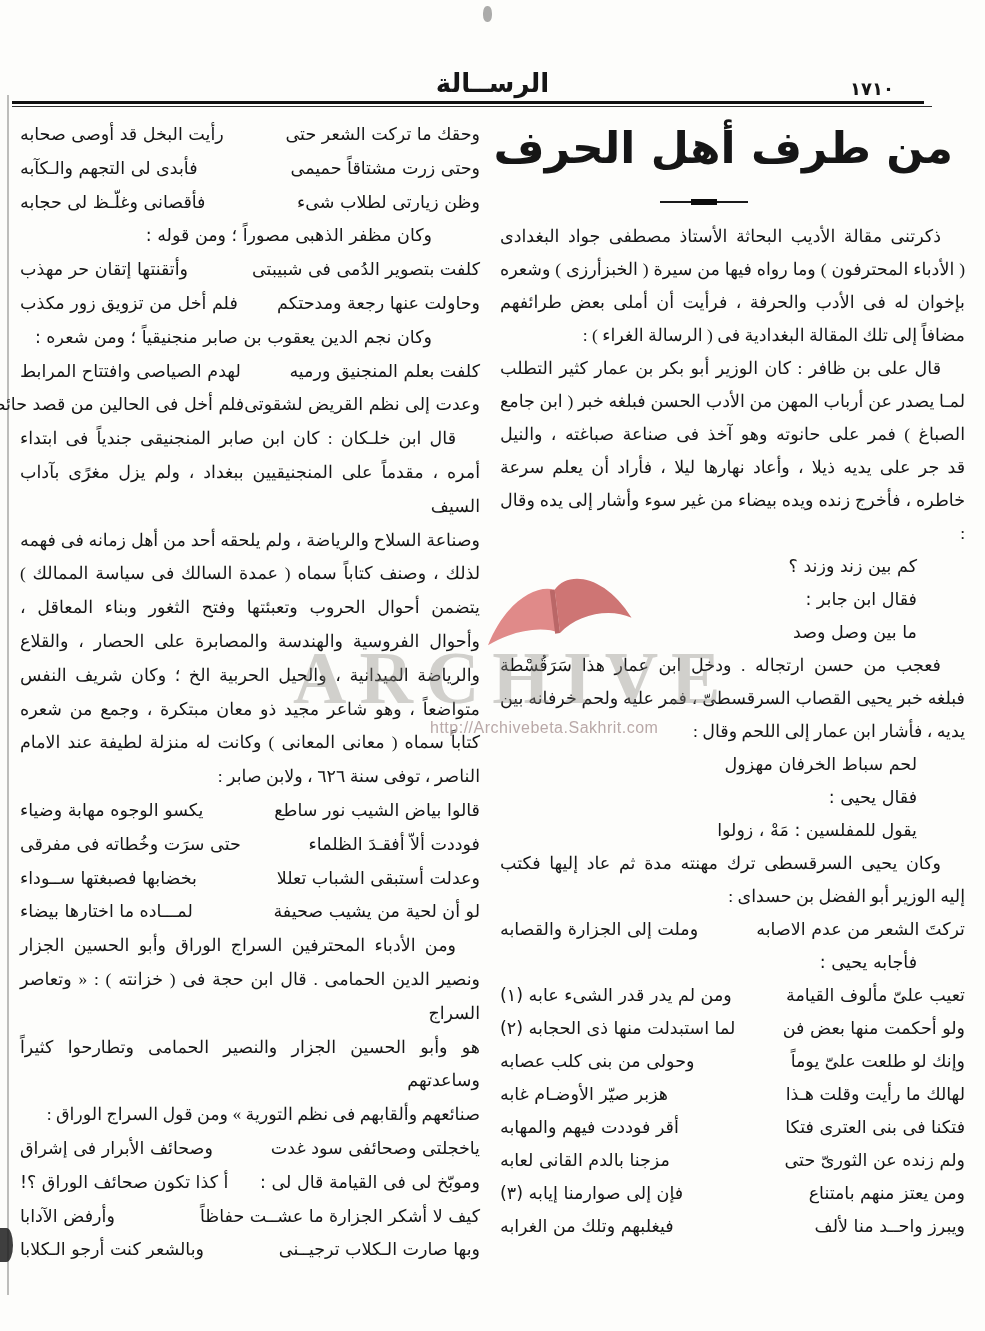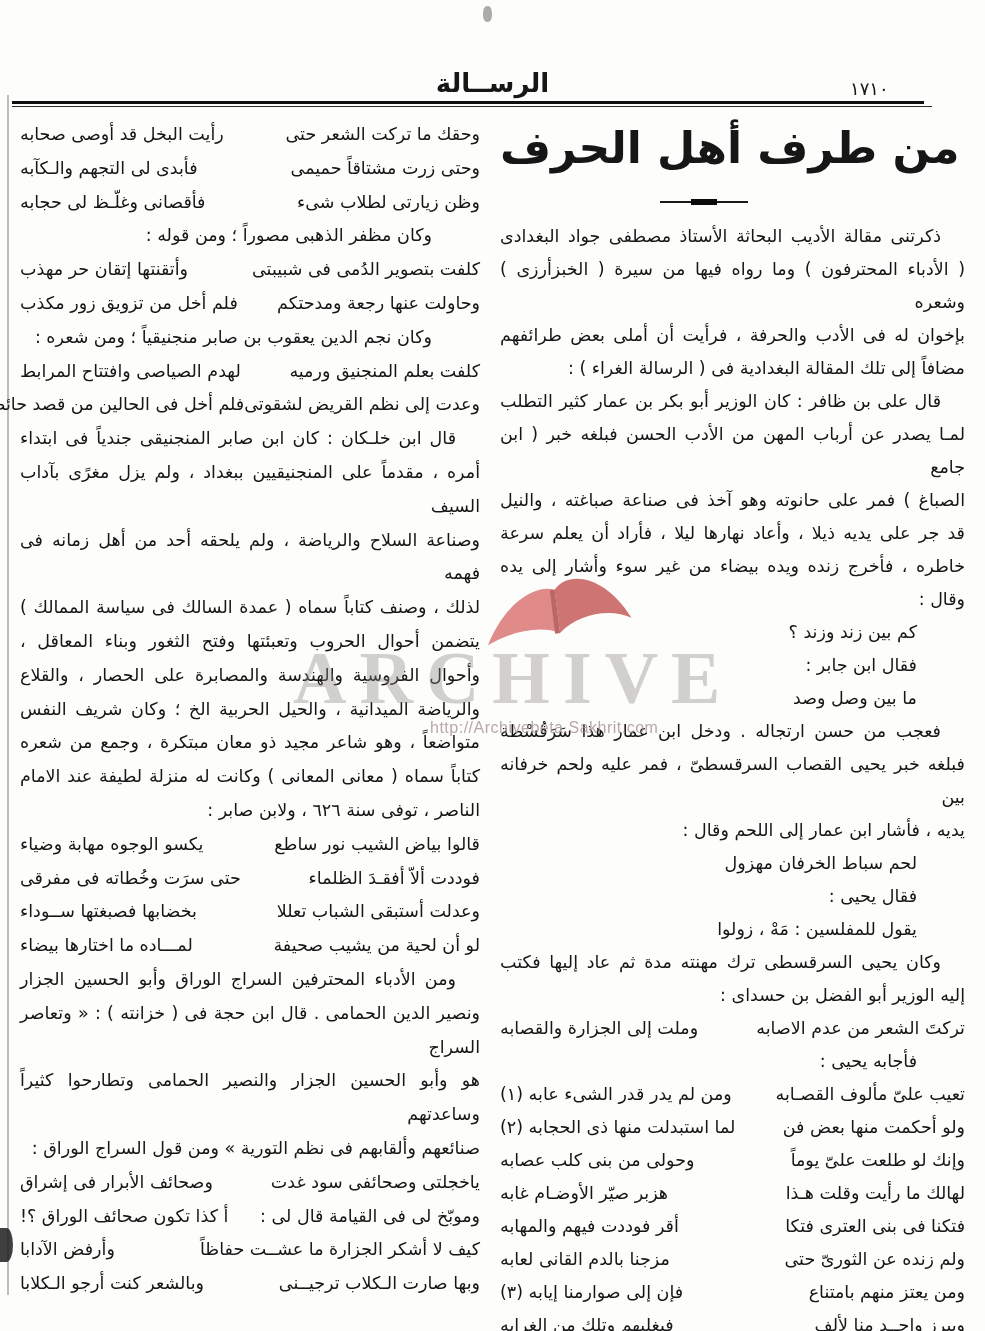--- a/index.html
+++ b/index.html
@@ -8,33 +8,33 @@
     width:985px;height:1331px;
     background:#fdfdfb;
     overflow:hidden;
     font-family:"DejaVu Sans",sans-serif;
     color:#161616;
     direction:rtl;
   }
   
   .mag-title{position:absolute;top:68px;left:0;right:0;text-align:center;
     font-size:26px;font-weight:bold;letter-spacing:1px;}
-  .page-num{position:absolute;top:78px;left:850px;font-size:18px;font-weight:normal;direction:rtl;}
+  .page-num{position:absolute;top:78px;left:850px;font-size:18px;font-weight:bold;direction:rtl;}
   .rule-heavy{position:absolute;top:101px;left:12px;width:912px;height:3px;background:#101010;}
   .rule-thin{position:absolute;top:106px;left:12px;width:920px;height:1px;background:#2c2c2c;}
   
-  .art-title{position:absolute;top:122px;left:500px;width:465px;text-align:left;
+  .art-title{position:absolute;top:122px;left:488px;width:465px;text-align:right;
     font-size:44px;font-weight:bold;}
   .title-div{position:absolute;top:201px;left:660px;width:88px;height:2px;background:#1a1a1a;}
   .title-div::after{content:"";position:absolute;left:31px;top:-2px;width:26px;height:6px;background:#0c0c0c;}
   
   .col{position:absolute;font-size:17.5px;}
   .col-right{top:220px;left:500px;width:465px;line-height:33px;}
   .col-left{top:118px;left:20px;width:460px;line-height:33.8px;}
-  .para .line{text-align:justify;text-align-last:justify;}
+  .para .line{text-align:justify;text-align-last:justify;font-family:Liberation Serif, serif;}
   .para .line.first{text-indent:24px;}
   .para .line.last{text-align-last:right;}
   .qline{margin-right:48px;}
   .vline{display:flex;justify-content:space-between;}
   .vline span{white-space:nowrap;}
   
   .wm-word{position:absolute;top:636px;left:293px;z-index:5;pointer-events:none;
     font-family:Liberation Serif, serif;font-size:74px;font-weight:bold;letter-spacing:13px;
     color:rgba(138,133,128,0.38);direction:ltr;}
   .wm-url{position:absolute;top:719px;left:430px;z-index:5;pointer-events:none;
@@ -102,21 +102,21 @@
       </div>
       <div class="verse">
         <div class="vline">
           <span>تركتَ الشعر من عدم الاصابه</span>
           <span>وملت إلى الجزارة والقصابه</span>
         </div>
       </div>
       <div class="qline">فأجابه يحيى :</div>
       <div class="verse">
         <div class="vline">
-          <span>تعيب علىّ مألوف القصـابه</span>
+          <span>تعيب علىّ مألوف القيامة</span>
           <span>ومن لم يدر قدر الشىء عابه (١)</span>
         </div>
         <div class="vline">
           <span>ولو أحكمت منها بعض فن</span>
           <span>لما استبدلت منها ذى الحجابه (٢)</span>
         </div>
         <div class="vline">
           <span>وإنك لو طلعت علىّ يوماً</span>
           <span>وحولى من بنى كلب عصابه</span>
         </div>

